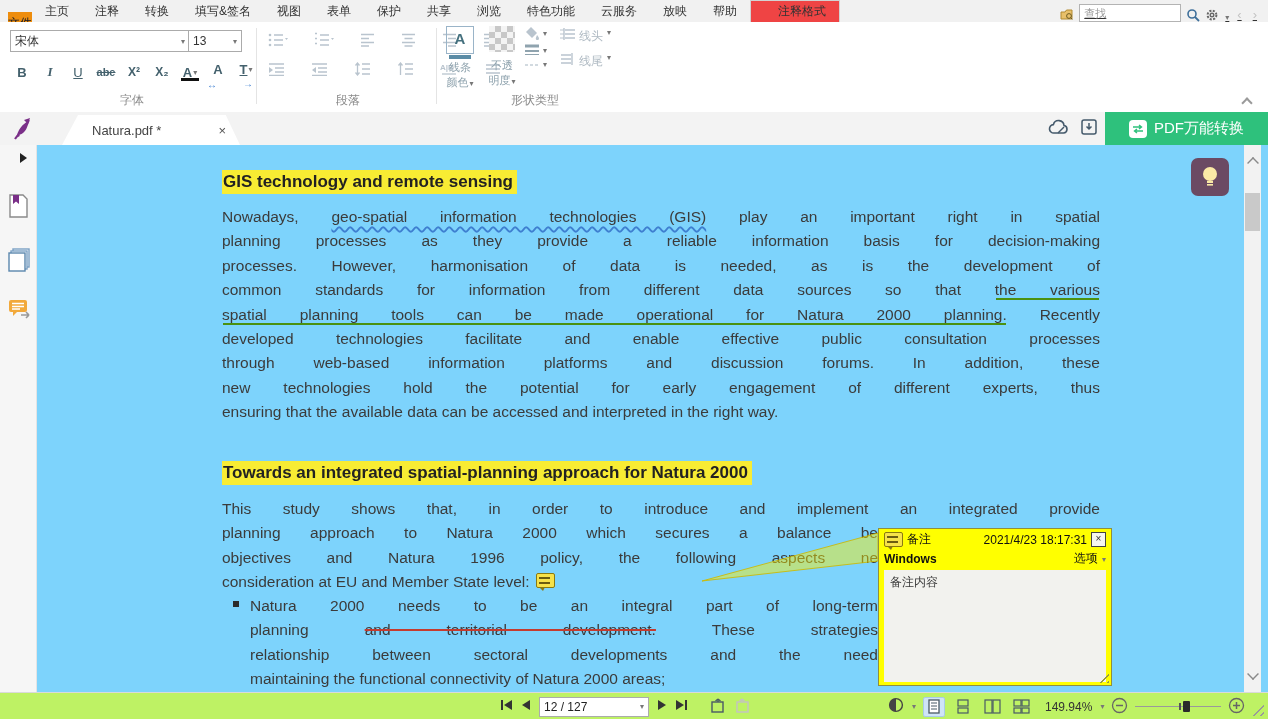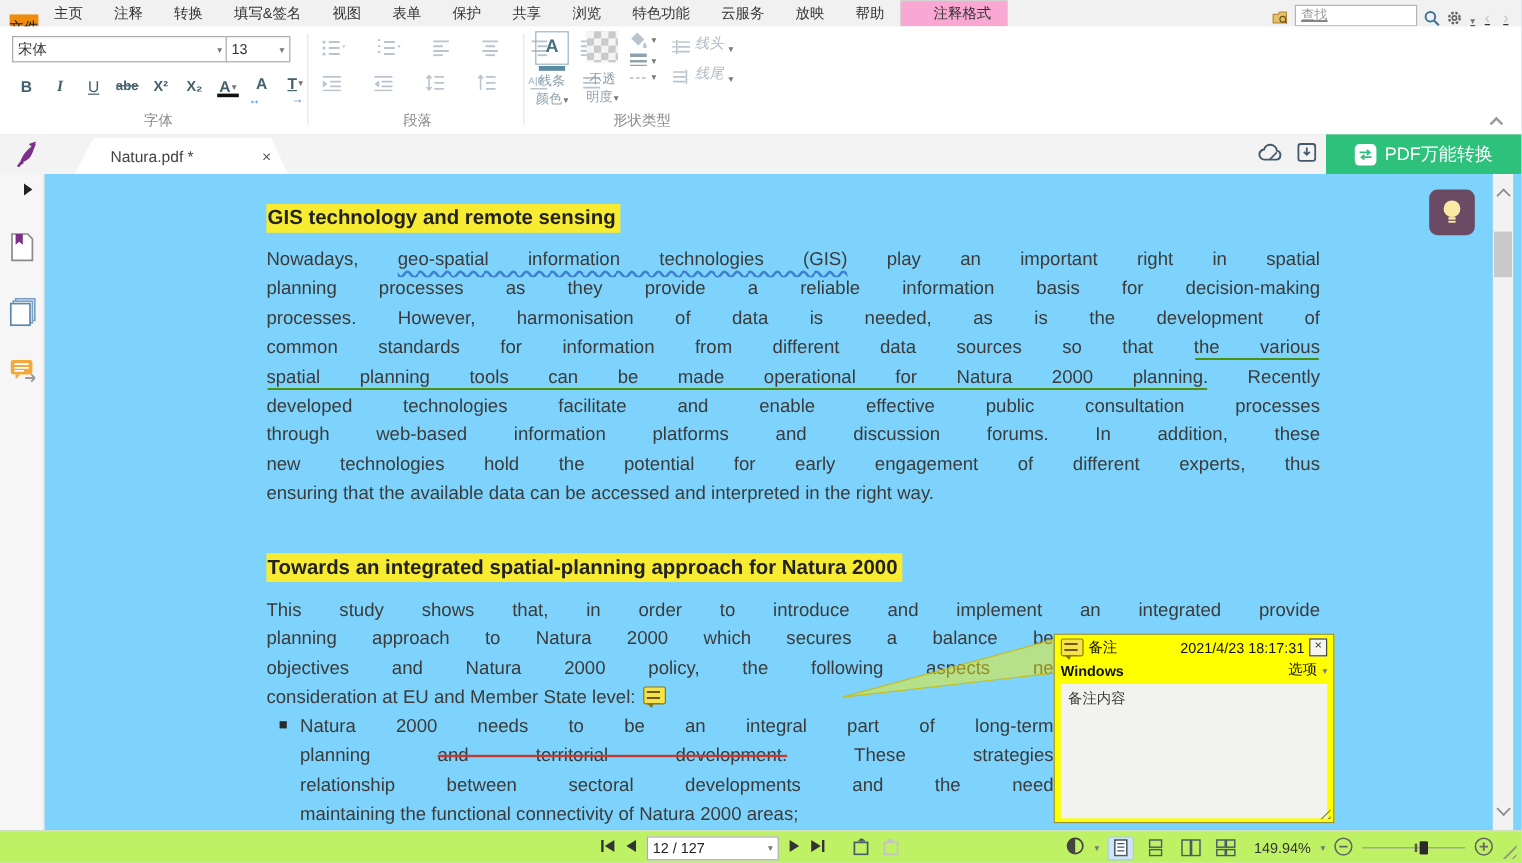--- a/index.html
+++ b/index.html
@@ -5,21 +5,21 @@
   html,body{margin:0;padding:0;}
   body{width:1268px;height:719px;overflow:hidden;position:relative;
        font-family:"Liberation Sans","DejaVu Sans",sans-serif;background:#f0f0f0;
        -webkit-font-smoothing:antialiased;}
   
   .menubar{position:absolute;left:0;top:0;width:1268px;height:22px;background:#f1f1f1;
            display:flex;align-items:stretch;font-size:12px;color:#333;}
   .mtabs{display:flex;align-items:stretch;}
   .mtab{padding:0 13px;line-height:22px;cursor:default;white-space:nowrap;}
   .mtab-file{background:var(--accent-orange);color:#0f172a;margin-left:8px;padding:0 0;margin-top:12px;}
-  .mtab-active{background:#f9a8d4;border:1px solid #d2d2d2;border-bottom:none;line-height:20px;padding-left:27px;}
+  .mtab-active{background:#ef4444;border:1px solid #d2d2d2;border-bottom:none;line-height:20px;padding-left:27px;}
   .find-cluster{margin-left:auto;display:flex;align-items:flex-end;gap:5px;padding-right:8px;text-decoration:underline;}
   .find-input{width:92px;height:16px;border:1px solid #b3b3b3;background:#fff;font-size:11px;
               padding:0 4px;color:#333;font-family:inherit;}
   .find-input::placeholder{color:#9a9a9a;}
   .icon14{width:14px;height:14px;display:inline-block;}
   .caret{font-size:8px;color:#777;margin-left:1px;}
   .chev{color:#c3c3c3;font-size:13px;padding:0 3px;}
   
   .ribbon{position:absolute;left:0;top:22px;width:1268px;height:90px;background:#fff;
           border-bottom:1px solid #d8d8d8;}
@@ -48,21 +48,21 @@
   .g-para{left:262px;width:172px;}
   .prow{position:absolute;left:6px;display:flex;gap:26px;align-items:center;}
   .pic{display:flex;align-items:center;}
   .g-shape{left:440px;width:190px;}
   .bigbtn{position:absolute;top:4px;width:36px;text-align:center;font-size:11px;color:#8fa3ae;}
   .bigbtn .bb-ic{margin:0 auto 2px auto;}
   .smallcol{position:absolute;left:84px;top:4px;display:flex;flex-direction:column;gap:4px;}
   .srow{display:flex;align-items:center;gap:2px;}
   .lcol{position:absolute;left:120px;top:6px;display:flex;flex-direction:column;gap:8px;
         font-size:12px;color:#aeb9c2;}
-  .lrow{display:flex;align-items:flex-end;gap:3px;font-style:italic;}
+  .lrow{display:flex;align-items:flex-start;gap:3px;}
   .ribbon-collapse{position:absolute;right:16px;bottom:6px;width:10px;height:10px;}
   .ribbon-collapse::before{content:"";position:absolute;left:1px;top:3px;width:6px;height:6px;
         border-left:2px solid #9a9a9a;border-top:2px solid #9a9a9a;transform:rotate(45deg);}
   
   .tabstrip{position:absolute;left:0;top:112px;width:1268px;height:33px;background:#f3f3f3;
             border-bottom:1px solid #dcdcdc;}
   .applogo{position:absolute;left:10px;top:4px;width:26px;height:26px;}
   .doctab{position:absolute;left:62px;top:3px;width:178px;height:30px;background:#fff;
           clip-path:polygon(0 100%,9% 0,92% 0,100% 100%);display:flex;align-items:center;
           padding:0 14px 0 30px;box-sizing:border-box;font-size:13px;color:#444;}
@@ -456,21 +456,21 @@
         <div class="tline"><span class="seg-green">spatial planning tools can be made operational for Natura 2000 planning.</span><span> Recently</span></div>
         <div class="tline"><span>developed technologies facilitate and enable effective public consultation processes</span></div>
         <div class="tline"><span>through web-based information platforms and discussion forums. In addition, these</span></div>
         <div class="tline"><span>new technologies hold the potential for early engagement of different experts, thus</span></div>
         <div class="tline lastline"><span>ensuring that the available data can be accessed and interpreted in the right way.</span></div>
       </div>
     <div class="h1 hd2">Towards an integrated spatial-planning approach for Natura 2000</div>
     <div class="paras p2">
         <div class="tline"><span>This study shows that, in order to introduce and implement an integrated provide</span></div>
         <div class="tline cutline"><span>planning approach to Natura 2000 which secures a balance be</span></div>
-        <div class="tline cutline"><span>objectives and Natura 2000 policy, the following aspects ne</span></div>
+        <div class="tline cutline"><span>objectives and Natura 1996 policy, the following aspects ne</span></div>
         <div class="tline lastline"><span>consideration at EU and Member State level:</span><span class="inline-note-icon"></span></div>
       </div>
     <span class="bullet-marker"></span>
     <div class="paras bl">
         <div class="tline"><span>Natura 2000 needs to be an integral part of long-term</span></div>
         <div class="tline"><span>planning </span><span class="seg-strike">and territorial development.</span><span> These strategies</span></div>
         <div class="tline"><span>relationship between sectoral developments and the need</span></div>
         <div class="tline lastline"><span>maintaining the functional connectivity of Natura 2000 areas;</span></div>
       </div>
   </div>

